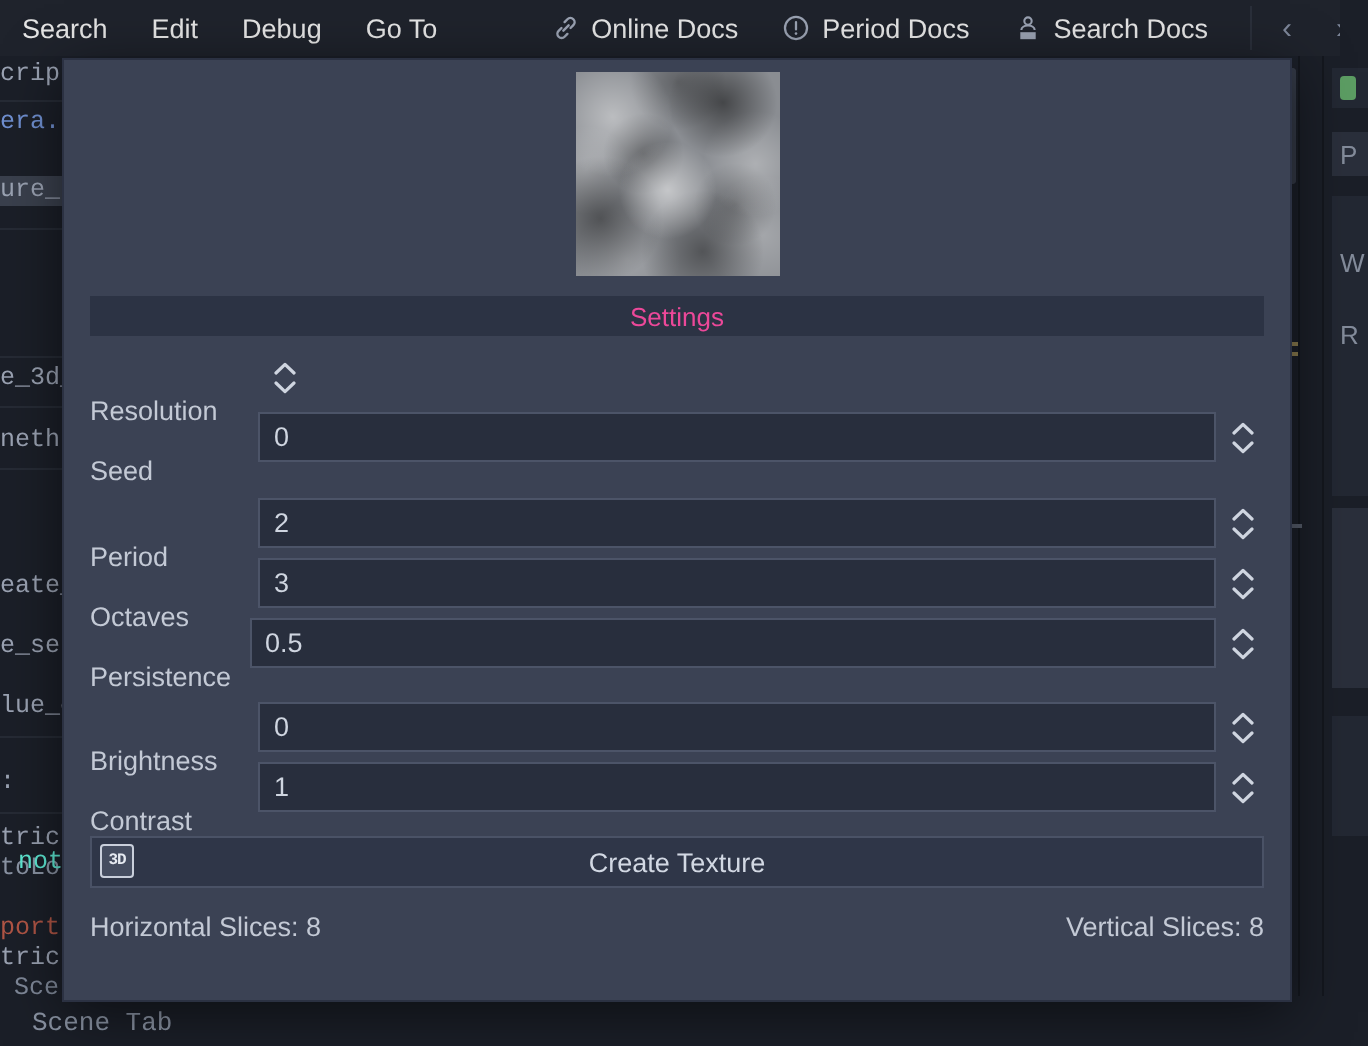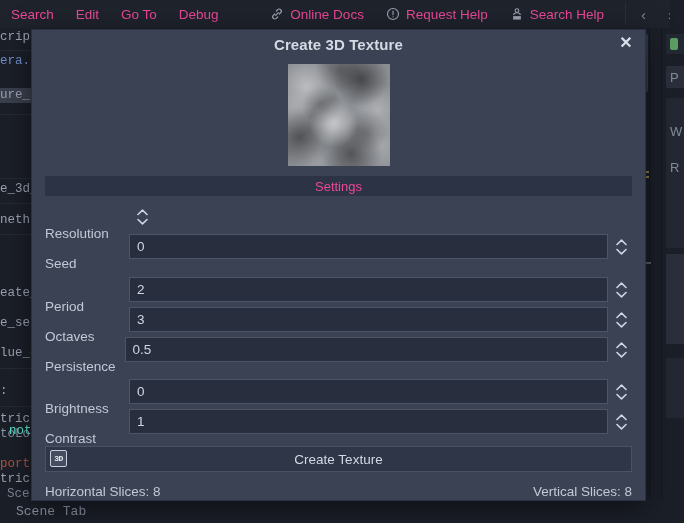--- a/index.html
+++ b/index.html
@@ -14,21 +14,21 @@
 
   
   .editor-bg { position: absolute; inset: 0; background: #1b1f28; }
 
   .menubar {
     position: absolute; left: 0; top: 0; width: 684px; height: 28px;
     background: #1f232c;
     display: flex; align-items: center;
   }
   .menu-item {
-    font-size: 13.5px; color: #ec4899;
+    font-size: 13.5px; color: #e5e5e5;
     padding: 0 11px; height: 28px;
     display: flex; align-items: center; white-space: nowrap;
   }
   .menu-gap { width: 36px; }
   .menu-ic {
     display: inline-flex; align-items: center; justify-content: center;
     margin-right: 6px; color: #9aa2b2;
   }
   .navbtns {
     margin-left: 10px; display: flex; align-items: center;
@@ -246,24 +246,24 @@
     </div>
 
     <div class="menubar">
       <div class="menu-item">
         <span>Search</span>
       </div>
       <div class="menu-item">
         <span>Edit</span>
       </div>
       <div class="menu-item">
+        <span>Debug</span>
+      </div>
+      <div class="menu-item">
         <span>Go To</span>
-      </div>
-      <div class="menu-item">
-        <span>Debug</span>
       </div>
 
       <div class="menu-gap"></div>
 
       <div class="menu-item">
         <span class="menu-ic">
           <svg width="14" height="14" viewBox="0 0 16 16" fill="none" stroke="#9aa2b2" stroke-width="1.4" stroke-linecap="round">
             <path d="M6.5 9.5l3-3"></path>
             <path d="M7.2 4.6l1.6-1.6a2.4 2.4 0 013.4 3.4l-1.6 1.6"></path>
             <path d="M8.8 11.4l-1.6 1.6a2.4 2.4 0 01-3.4-3.4l1.6-1.6"></path>
@@ -273,54 +273,48 @@
       </div>
 
       <div class="menu-item">
         <span class="menu-ic">
           <svg width="14" height="14" viewBox="0 0 16 16" fill="none" stroke="#9aa2b2" stroke-width="1.3">
             <circle cx="8" cy="8" r="6.3"></circle>
             <path d="M8 4.6v4.2" stroke-linecap="round"></path>
             <circle cx="8" cy="11.2" r="0.75" fill="#9aa2b2" stroke="none"></circle>
           </svg>
         </span>
-        <span>Request Help</span>
+        <span>Period Docs</span>
       </div>
 
       <div class="menu-item">
         <span class="menu-ic">
           <svg width="14" height="14" viewBox="0 0 16 16" fill="none" stroke="#9aa2b2" stroke-width="1.2">
             <circle cx="8" cy="4" r="2.1"></circle>
             <path d="M4.2 9.2c0-1.6 1.7-2.6 3.8-2.6s3.8 1 3.8 2.6"></path>
             <rect x="3.6" y="10.4" width="8.8" height="4" fill="#9aa2b2" stroke="none"></rect>
           </svg>
         </span>
-        <span>Search Help</span>
+        <span>Search Docs</span>
       </div>
 
       <div class="navbtns">
         <div class="navbtn">
           <span>‹</span>
         </div>
         <div class="navbtn">
           <span>›</span>
         </div>
       </div>
       <div class="menubar-rightpad"></div>
     </div>
   </div>
 
   <div class="dialog">
 
-    <div class="dlg-title">
-      <span>Create 3D Texture</span>
-      <div class="dlg-close">
-        <span>✕</span>
-      </div>
-    </div>
 
     <div class="dlg-body">
 
       <div class="preview-wrap">
         <div class="preview"></div>
       </div>
 
       <div class="section-bar">
         <span>Settings</span>
       </div>

